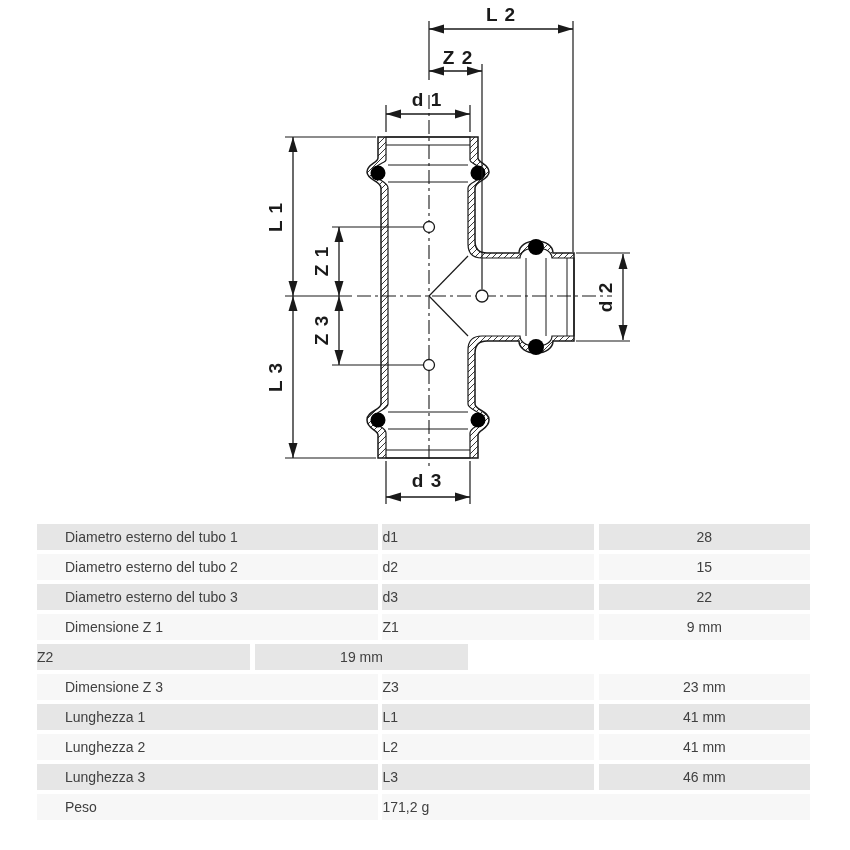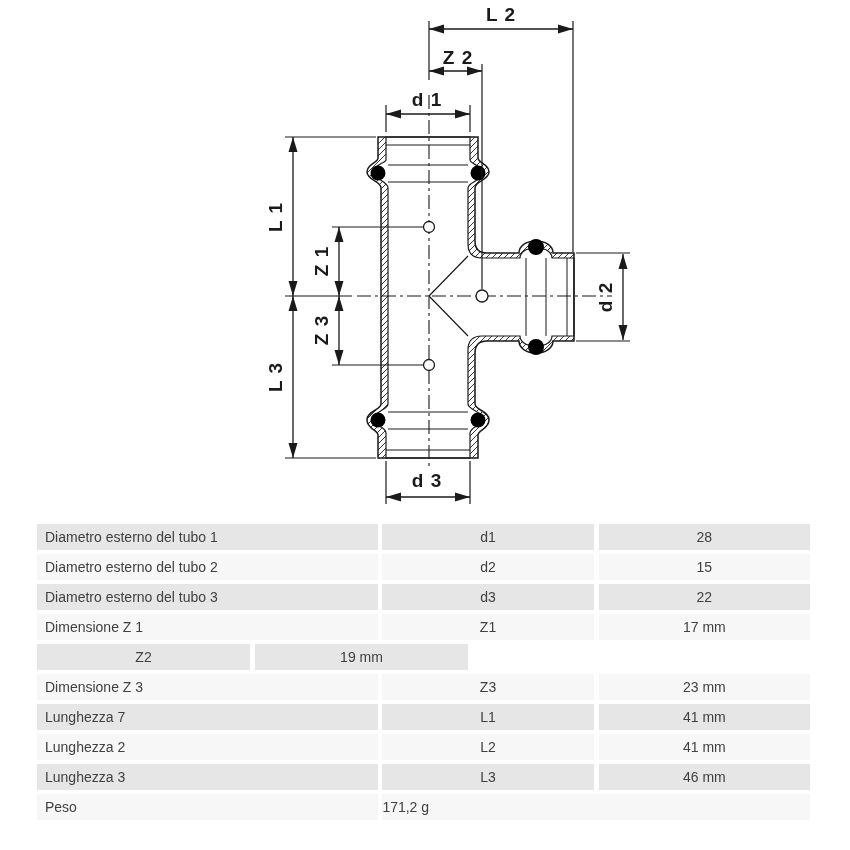--- a/index.html
+++ b/index.html
@@ -2,22 +2,22 @@
 <html style="--row-dark: #e6e6e6; --row-light: #f7f7f7;"><head>
 <meta charset="utf-8">
 <style>
   html,body{margin:0;padding:0;background:#ffffff;}
   body{width:850px;height:850px;position:relative;font-family:"Liberation Sans",sans-serif;overflow:hidden;}
   .drawing-wrap{position:absolute;left:12px;top:0;width:850px;height:520px;}
   svg text{font-family:"Liberation Sans",sans-serif;font-weight:bold;font-size:19px;fill:#1a1a1a;letter-spacing:1px;}
   .spec-table{position:absolute;left:37px;top:524px;width:773px;}
   .trow{display:flex;height:26px;margin-bottom:4px;}
   .cell{line-height:26px;font-size:14px;color:#404040;}
-  .c1{width:344px;text-align:left;padding-left:8px;box-sizing:border-box;margin-right:4px;}
-  .c2{width:213px;text-align:center;margin-right:5px;}
+  .c1{width:344px;text-align:left;padding-left:28px;box-sizing:border-box;margin-right:4px;}
+  .c2{width:213px;text-align:left;margin-right:5px;}
   .c3{width:213px;text-align:center;}
   .cmerge{width:431px;text-align:left;margin-right:0;}
   .trow:nth-child(odd) .cell{background:var(--row-dark,#e6e6e6);}
   .trow:nth-child(even) .cell{background:var(--row-light,#f7f7f7);}
 </style>
 </head>
 <body>
 
 <div class="drawing-wrap">
 <svg width="850" height="520" viewBox="0 0 850 520">
@@ -168,33 +168,33 @@
     <div class="cell c3">15</div>
   </div>
   <div class="trow">
     <div class="cell c1">Diametro esterno del tubo 3</div>
     <div class="cell c2">d3</div>
     <div class="cell c3">22</div>
   </div>
   <div class="trow">
     <div class="cell c1">Dimensione Z 1</div>
     <div class="cell c2">Z1</div>
-    <div class="cell c3">17 mm</div>
+    <div class="cell c3">9 mm</div>
   </div>
   <div class="trow">
     <div class="cell c2">Z2</div>
     <div class="cell c3">19 mm</div>
   </div>
   <div class="trow">
     <div class="cell c1">Dimensione Z 3</div>
     <div class="cell c2">Z3</div>
     <div class="cell c3">23 mm</div>
   </div>
   <div class="trow">
-    <div class="cell c1">Lunghezza 7</div>
+    <div class="cell c1">Lunghezza 1</div>
     <div class="cell c2">L1</div>
     <div class="cell c3">41 mm</div>
   </div>
   <div class="trow">
     <div class="cell c1">Lunghezza 2</div>
     <div class="cell c2">L2</div>
     <div class="cell c3">41 mm</div>
   </div>
   <div class="trow">
     <div class="cell c1">Lunghezza 3</div>

